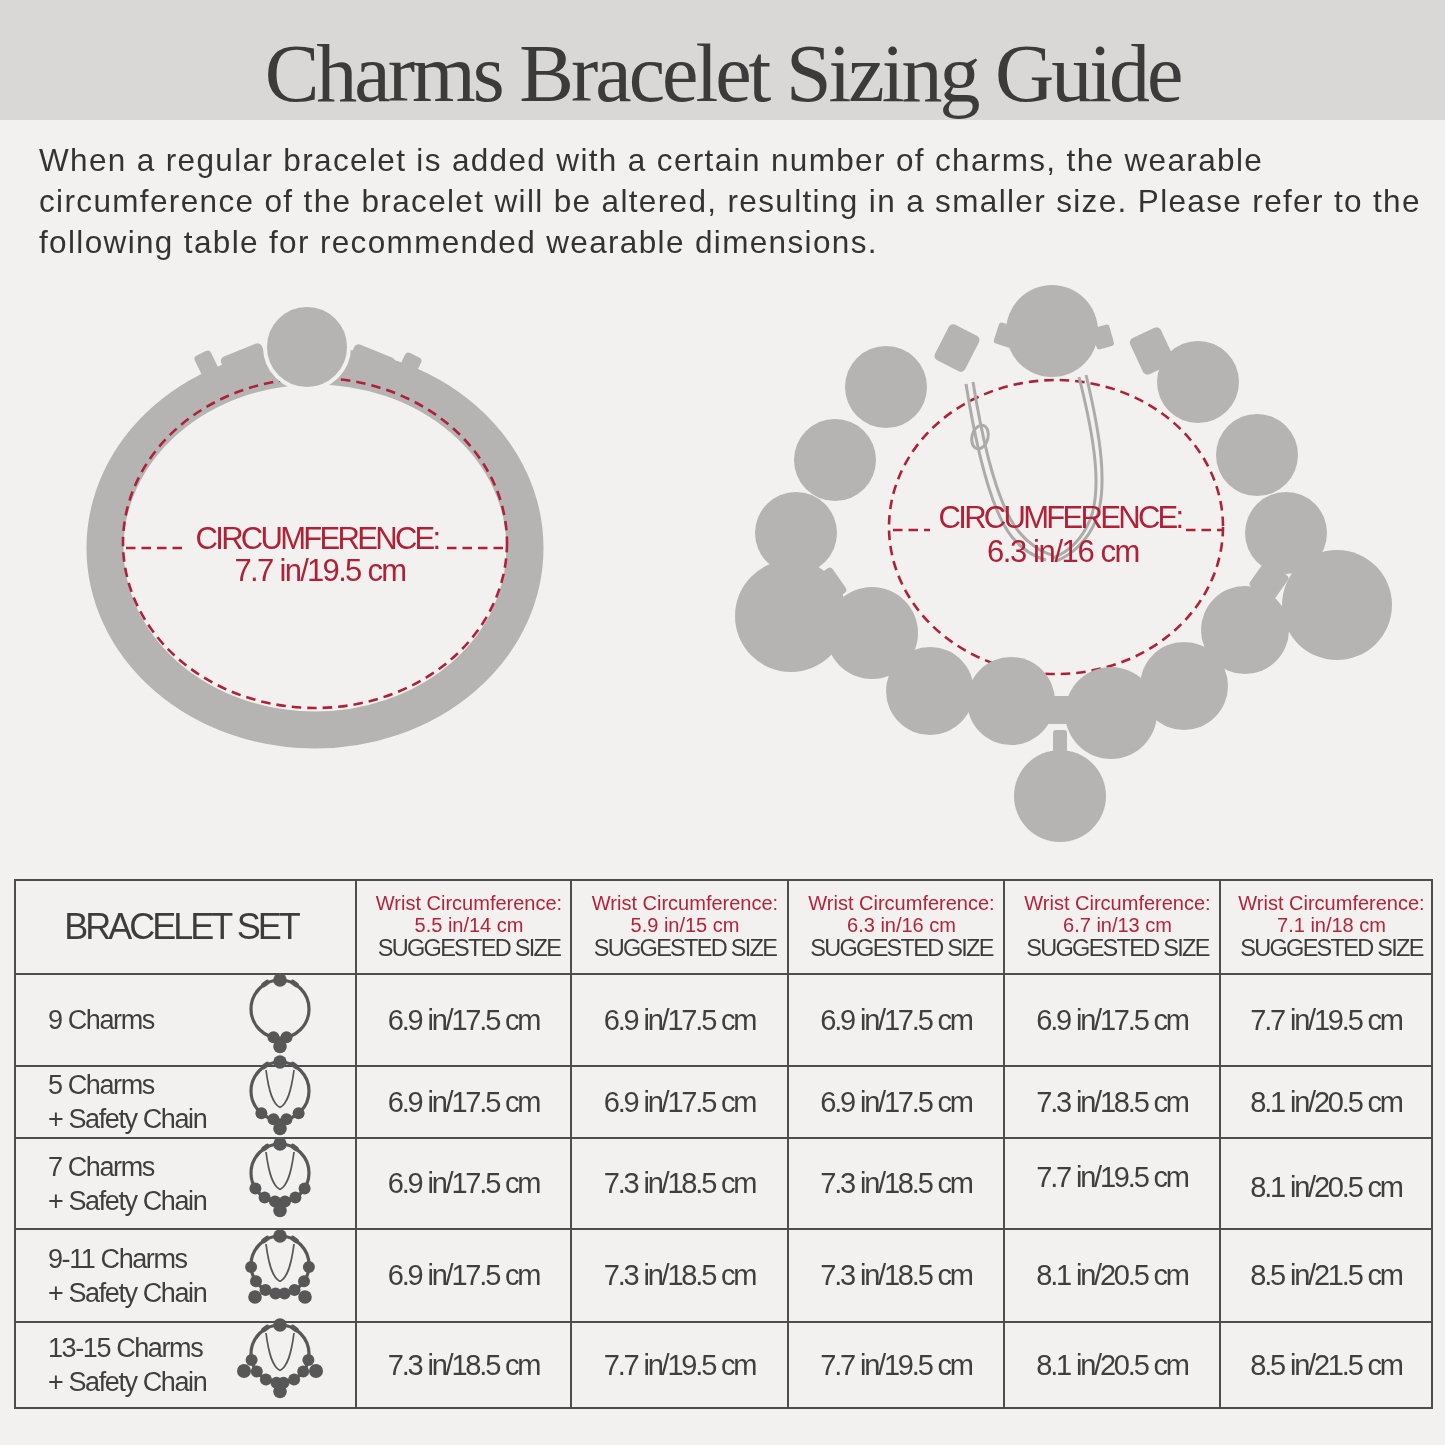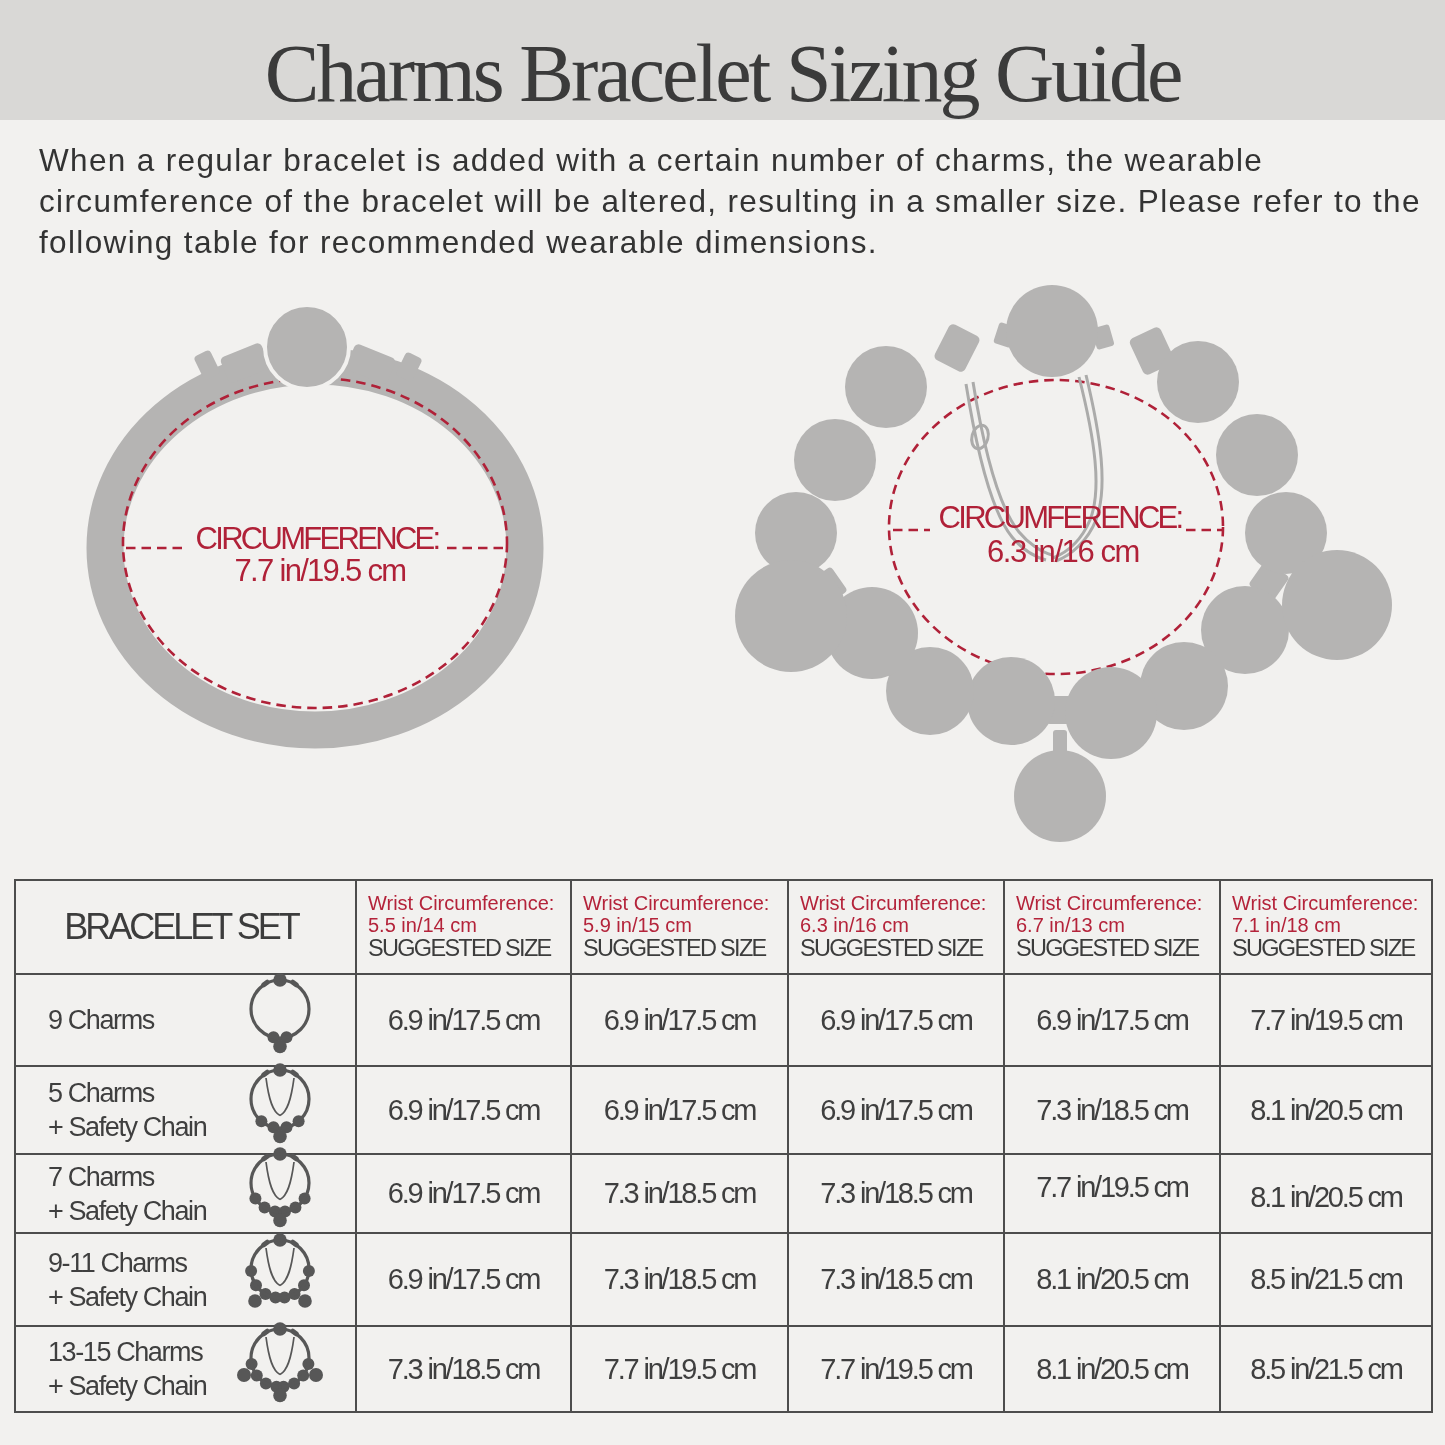--- a/index.html
+++ b/index.html
@@ -4,21 +4,21 @@
 <style>
   html,body{margin:0;padding:0;}
   body{width:1445px;height:1445px;background:#f2f1ef;font-family:"Liberation Sans",sans-serif;position:relative;overflow:hidden;}
   .banner{position:absolute;left:0;top:0;width:1445px;height:120px;background:#d9d8d6;}
   .title{position:absolute;left:0;top:15px;width:1445px;text-align:center;font-family:"Liberation Serif",serif;font-size:82px;color:#3b3b3b;line-height:118px;letter-spacing:-3px;}
   .para{position:absolute;left:39px;top:140px;width:1410px;font-size:31.5px;line-height:41px;color:#333333;letter-spacing:1.35px;}
   .illus{position:absolute;left:0;top:280px;}
   .tablewrap{position:absolute;left:14px;top:879px;}
   table{border-collapse:collapse;table-layout:fixed;width:1417px;}
   td{border:2px solid #4d4d4d;padding:0;vertical-align:middle;}
-  td.hdr{padding-left:11px;}
+  td.hdr{padding-left:11px;text-align:center;}
   .red1{color:#b4233a;font-size:20px;line-height:21.5px;}
   .sug{color:#3c3c3c;font-size:23.5px;line-height:25px;letter-spacing:-1.7px;white-space:nowrap;}
   .bset{font-size:36px;color:#3c3c3c;text-align:center;letter-spacing:-3px;text-indent:-9px;margin-top:24px;}
   .val{font-size:29px;color:#3f3f3f;text-align:center;letter-spacing:-2.2px;}
   .lbl{font-size:27px;color:#3f3f3f;padding-left:32px;line-height:34px;letter-spacing:-1.4px;}
   .rowcell{position:relative;}
   .icon{position:absolute;right:30px;top:50%;transform:translateY(calc(-50% - 3px));}
 </style>
 </head>
 <body>
@@ -148,21 +148,21 @@
                 </g>
                 <circle cx="45" cy="79.5" r="6.8" fill="#575757"></circle>
               </svg></span>
           </td>
   <td class="val">6.9 in/17.5 cm</td>
           <td class="val">6.9 in/17.5 cm</td>
           <td class="val">6.9 in/17.5 cm</td>
           <td class="val">6.9 in/17.5 cm</td>
           <td class="val">7.7 in/19.5 cm</td>
 </tr>
-<tr style="height:88px">
+<tr style="height:72px">
   <td class="rowcell">
             <div class="lbl">5 Charms<br>+ Safety Chain</div>
             <span class="icon"><svg width="90" height="96" viewBox="0 0 90 96">
                 <g fill="#575757" stroke="none">
                   <circle cx="45" cy="13" r="6.8"></circle>
                   <rect x="26" y="14" width="9" height="5" rx="2" transform="rotate(-36 30.5 16.5)"></rect>
                   <rect x="55" y="14" width="9" height="5" rx="2" transform="rotate(36 59.5 16.5)"></rect>
                   <circle cx="26.4" cy="64.2" r="6.0"></circle>
                   <circle cx="38.5" cy="70.3" r="6.0"></circle>
                   <circle cx="51.5" cy="70.3" r="6.0"></circle>
@@ -176,21 +176,21 @@
                 </g>
                 <circle cx="45" cy="79.5" r="6.8" fill="#575757"></circle>
               </svg></span>
           </td>
   <td class="val">6.9 in/17.5 cm</td>
           <td class="val">6.9 in/17.5 cm</td>
           <td class="val">6.9 in/17.5 cm</td>
           <td class="val">7.3 in/18.5 cm</td>
           <td class="val">8.1 in/20.5 cm</td>
 </tr>
-<tr style="height:79px">
+<tr style="height:91px">
   <td class="rowcell">
             <div class="lbl">7 Charms<br>+ Safety Chain</div>
             <span class="icon"><svg width="90" height="96" viewBox="0 0 90 96">
                 <g fill="#575757" stroke="none">
                   <circle cx="45" cy="13" r="6.8"></circle>
                   <rect x="26" y="14" width="9" height="5" rx="2" transform="rotate(-36 30.5 16.5)"></rect>
                   <rect x="55" y="14" width="9" height="5" rx="2" transform="rotate(36 59.5 16.5)"></rect>
                   <circle cx="20.4" cy="57.4" r="6.0"></circle>
                   <circle cx="29.6" cy="66.6" r="6.0"></circle>
                   <circle cx="40.0" cy="70.6" r="6.0"></circle>

